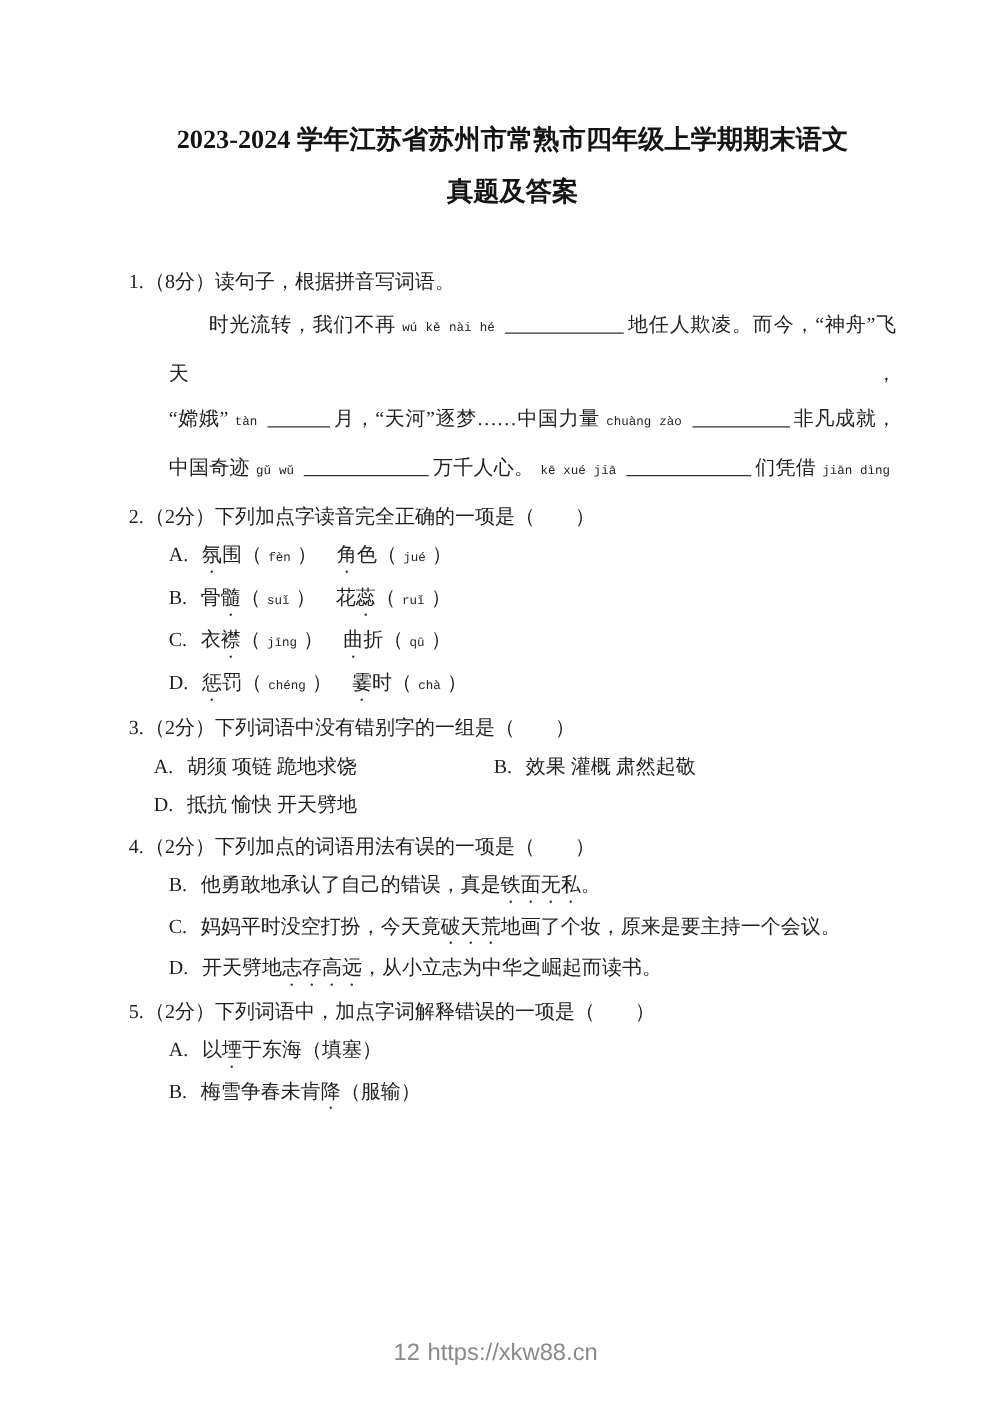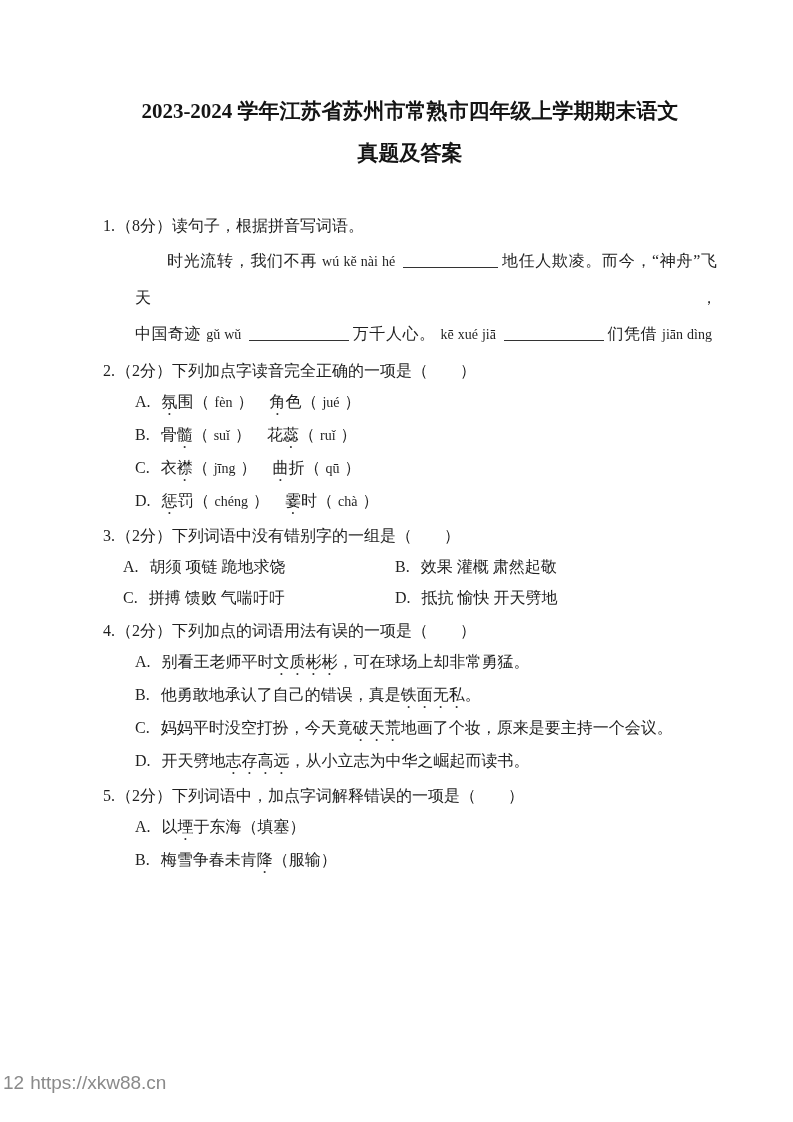--- a/index.html
+++ b/index.html
@@ -42,22 +42,22 @@
   .para-line.last { text-align-last: left; }
   .options { margin-left: 32px; }
   .options.grid {
     display: grid;
     grid-template-columns: 272px 1fr;
     margin-left: 20px;
   }
   .option { line-height: 31px; }
   .opt-label { margin-right: 11px; }
   .pinyin {
-    font-family: Liberation Serif, serif;
-    font-size: 14px;
+    font-family: Liberation Mono, monospace;
+    font-size: 10px;
     margin: 0 5px;
     white-space: nowrap;
   }
   .blank {
     display: inline-block;
     height: 15px;
     border-bottom: 1px solid #333;
     vertical-align: -2px;
     margin: 0 3px;
   }
@@ -66,21 +66,21 @@
     -webkit-text-emphasis-position: under right;
     text-emphasis: filled dot;
     text-emphasis-position: under right;
     -webkit-text-emphasis-color: #333;
     text-emphasis-color: #333;
   }
   .footer {
     position: absolute;
     left: 0; right: 0;
     bottom: 28px;
-    text-align: left;
+    text-align: center;
     font-family: "Liberation Sans", "DejaVu Sans", sans-serif;
     font-size: 19px;
     color: #8a8a8a;
     margin-top: 16px;
   }
   .footer span { margin: 0 3px; }
 </style>
 </head>
 <body>
 
@@ -88,45 +88,44 @@
   <div class="title">
     <div>2023-2024 学年江苏省苏州市常熟市四年级上学期期末语文</div>
     <div>真题及答案</div>
   </div>
 
   <div class="questions">
       <div class="question">
         <div class="stem"><span class="qnum">1.</span><span>（8分）读句子，根据拼音写词语。</span></div>
         <div class="paragraph">
           <div class="para-line first"><span>时光流转，我们不再</span><span class="pinyin">wú kě nài hé</span><span class="blank" style="width: 95px;"></span><span>地任人欺凌。而今，“神舟”飞天，</span></div>
+          <div class="para-line"><span>“嫦娥”</span><span class="pinyin">tàn</span><span class="blank" style="width: 50px;"></span><span>月，“天河”逐梦……中国力量</span><span class="pinyin">chuàng zào</span><span class="blank" style="width: 78px;"></span><span>非凡成就，</span></div>
           <div class="para-line"><span>中国奇迹</span><span class="pinyin">gǔ wǔ</span><span class="blank" style="width: 100px;"></span><span>万千人心。</span><span class="pinyin">kē xué jiā</span><span class="blank" style="width: 100px;"></span><span>们凭借</span><span class="pinyin">jiān dìng</span></div>
         </div>
       </div>
       <div class="question">
         <div class="stem"><span class="qnum">2.</span><span>（2分）下列加点字读音完全正确的一项是（　　）</span></div>
         <div class="options">
           <div class="option"><span class="opt-label">A.</span><span class="em">氛</span><span>围（</span><span class="pinyin">fèn</span><span>）　</span><span class="em">角</span><span>色（</span><span class="pinyin">jué</span><span>）</span></div>
           <div class="option"><span class="opt-label">B.</span><span>骨</span><span class="em">髓</span><span>（</span><span class="pinyin">suǐ</span><span>）　花</span><span class="em">蕊</span><span>（</span><span class="pinyin">ruǐ</span><span>）</span></div>
           <div class="option"><span class="opt-label">C.</span><span>衣</span><span class="em">襟</span><span>（</span><span class="pinyin">jīng</span><span>）　</span><span class="em">曲</span><span>折（</span><span class="pinyin">qū</span><span>）</span></div>
           <div class="option"><span class="opt-label">D.</span><span class="em">惩</span><span>罚（</span><span class="pinyin">chéng</span><span>）　</span><span class="em">霎</span><span>时（</span><span class="pinyin">chà</span><span>）</span></div>
         </div>
       </div>
       <div class="question">
         <div class="stem"><span class="qnum">3.</span><span>（2分）下列词语中没有错别字的一组是（　　）</span></div>
         <div class="options grid">
           <div class="option"><span class="opt-label">A.</span><span>胡须 项链 跪地求饶</span></div>
           <div class="option"><span class="opt-label">B.</span><span>效果 灌概 肃然起敬</span></div>
-          <div class="option"><span class="opt-label">C.</span><span>拼搏 馈败 气喘吁吁</span></div>
           <div class="option"><span class="opt-label">D.</span><span>抵抗 愉快 开天劈地</span></div>
         </div>
       </div>
       <div class="question">
         <div class="stem"><span class="qnum">4.</span><span>（2分）下列加点的词语用法有误的一项是（　　）</span></div>
         <div class="options">
-          <div class="option"><span class="opt-label">A.</span><span>别看王老师平时</span><span class="em">文质彬彬</span><span>，可在球场上却非常勇猛。</span></div>
           <div class="option"><span class="opt-label">B.</span><span>他勇敢地承认了自己的错误，真是</span><span class="em">铁面无私</span><span>。</span></div>
           <div class="option"><span class="opt-label">C.</span><span>妈妈平时没空打扮，今天竟</span><span class="em">破天荒</span><span>地画了个妆，原来是要主持一个会议。</span></div>
           <div class="option"><span class="opt-label">D.</span><span>开天劈地</span><span class="em">志存高远</span><span>，从小立志为中华之崛起而读书。</span></div>
         </div>
       </div>
       <div class="question">
         <div class="stem"><span class="qnum">5.</span><span>（2分）下列词语中，加点字词解释错误的一项是（　　）</span></div>
         <div class="options">
           <div class="option"><span class="opt-label">A.</span><span>以</span><span class="em">堙</span><span>于东海（填塞）</span></div>
           <div class="option"><span class="opt-label">B.</span><span>梅雪争春未肯</span><span class="em">降</span><span>（服输）</span></div>

